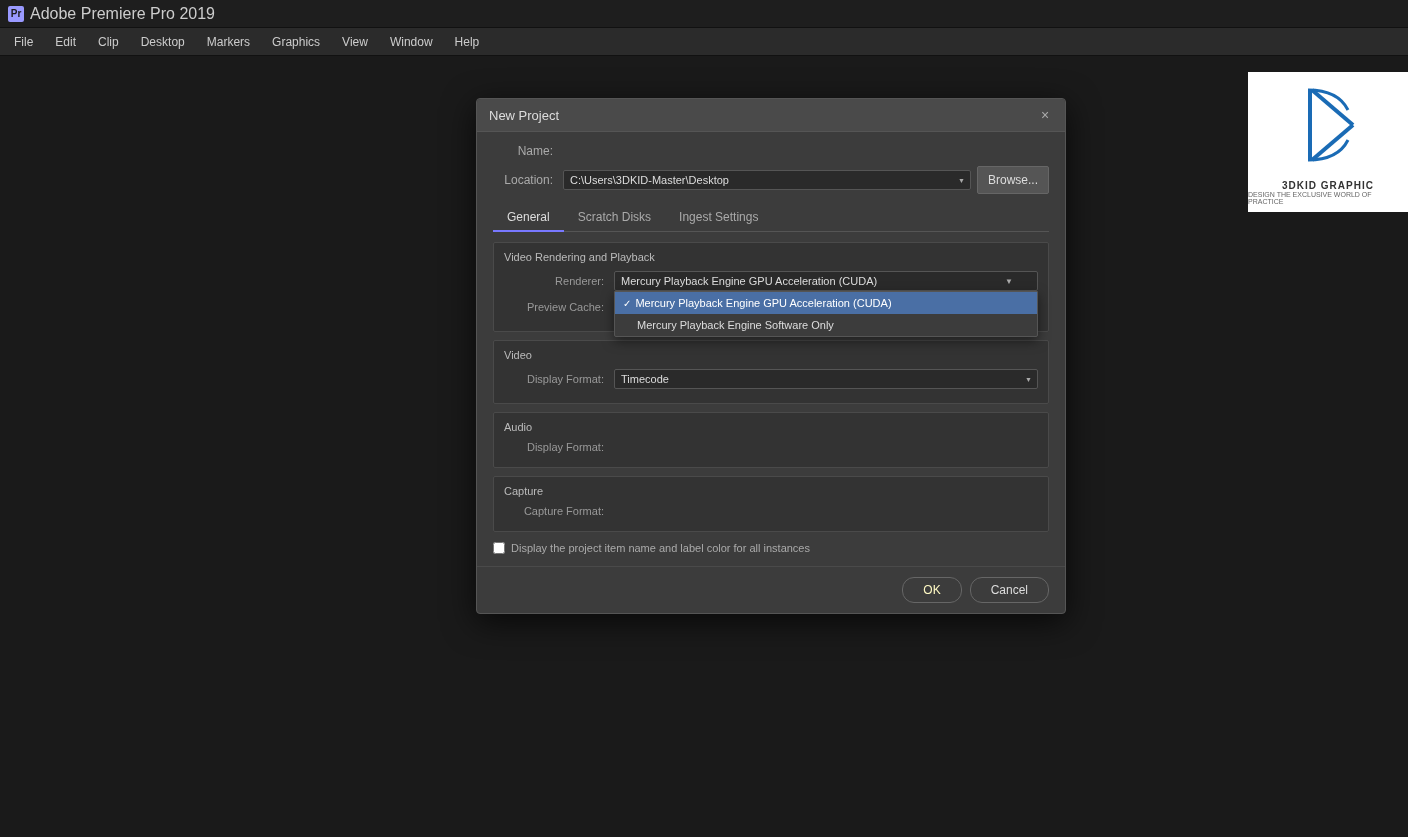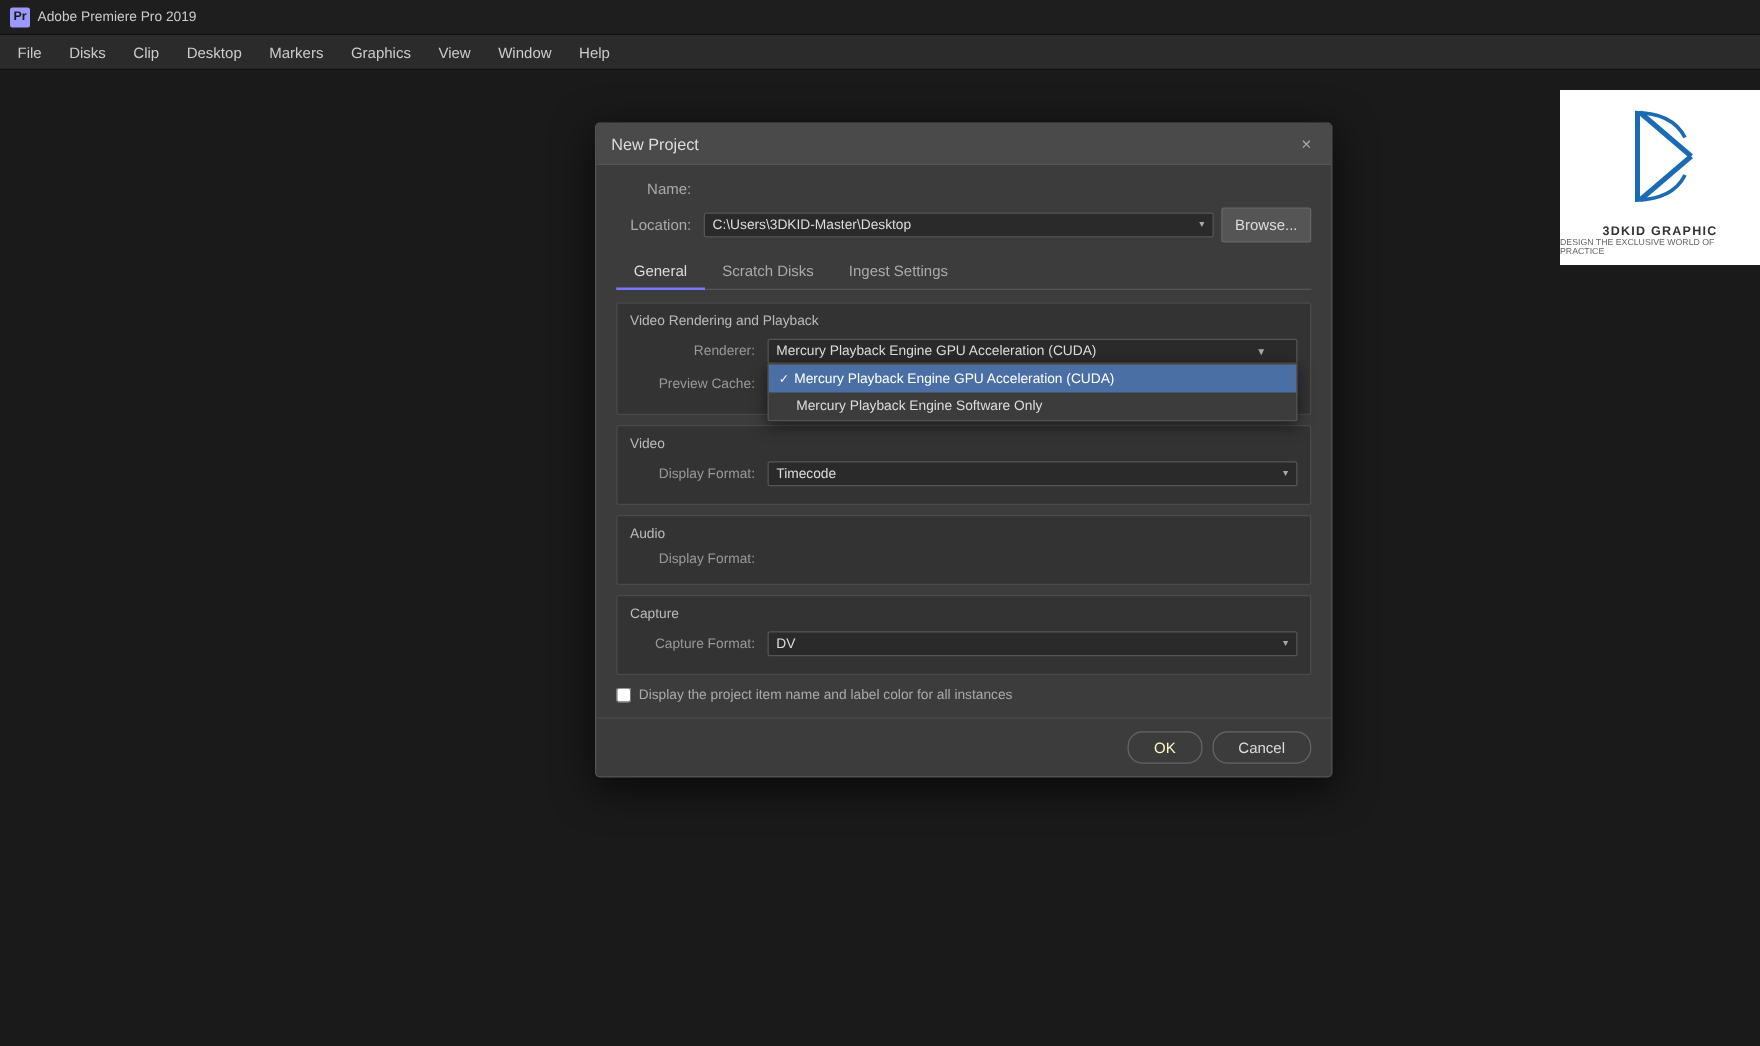--- a/index.html
+++ b/index.html
@@ -30,21 +30,21 @@
       background: #9999ff;
       display: flex;
       align-items: center;
       justify-content: center;
       font-weight: bold;
       font-size: 10px;
       color: #1a1a1a;
       border-radius: 2px;
     }
     #titlebar .app-title {
-      font-size: 11px;
+      font-size: 16px;
       color: #ccc;
     }
 
     
     #menubar {
       height: 28px;
       background: #2b2b2b;
       display: flex;
       align-items: center;
       padding: 0 4px;
@@ -360,21 +360,21 @@
 
 <div id="titlebar">
   <div class="app-icon">
     <span>Pr</span>
   </div>
   <span class="app-title">Adobe Premiere Pro 2019</span>
 </div>
 
 <div id="menubar">
   <div class="menu-item">File</div>
-  <div class="menu-item">Disks</div>
+  <div class="menu-item">Edit</div>
   <div class="menu-item">Clip</div>
   <div class="menu-item">Desktop</div>
   <div class="menu-item">Markers</div>
   <div class="menu-item">Graphics</div>
   <div class="menu-item">View</div>
   <div class="menu-item">Window</div>
   <div class="menu-item">Help</div>
 </div>
 
 <div id="main-area">
@@ -480,26 +480,20 @@
           <div class="section-title">Audio</div>
           <div class="section-form-row">
             <span class="section-label">Display Format:</span>
           </div>
         </div>
 
         <div class="section-panel">
           <div class="section-title">Capture</div>
           <div class="section-form-row">
             <span class="section-label">Capture Format:</span>
-            <div class="select-wrapper">
-              <select>
-                <option>DV</option>
-                <option>HDV</option>
-              </select>
-            </div>
           </div>
         </div>
 
         <div class="checkbox-row">
           <input type="checkbox" id="cb1" style="">
           <label class="checkbox-label" for="cb1">Display the project item name and label color for all instances</label>
         </div>
 
       </div>
 

